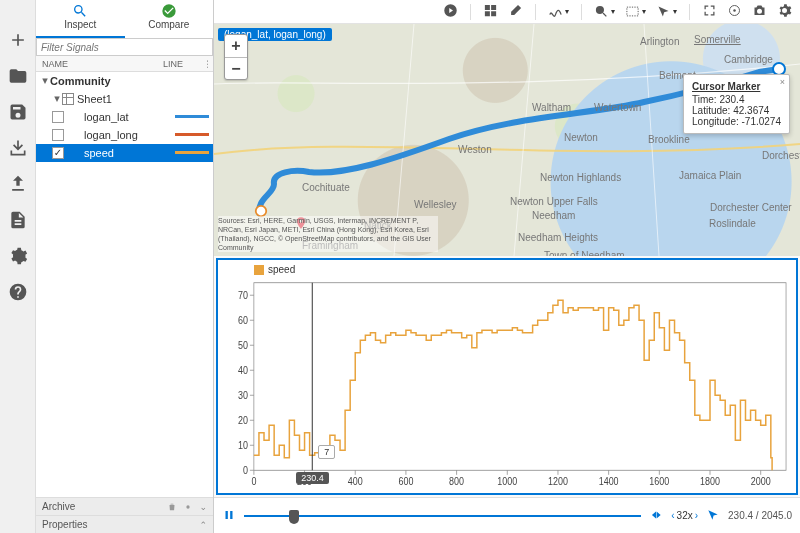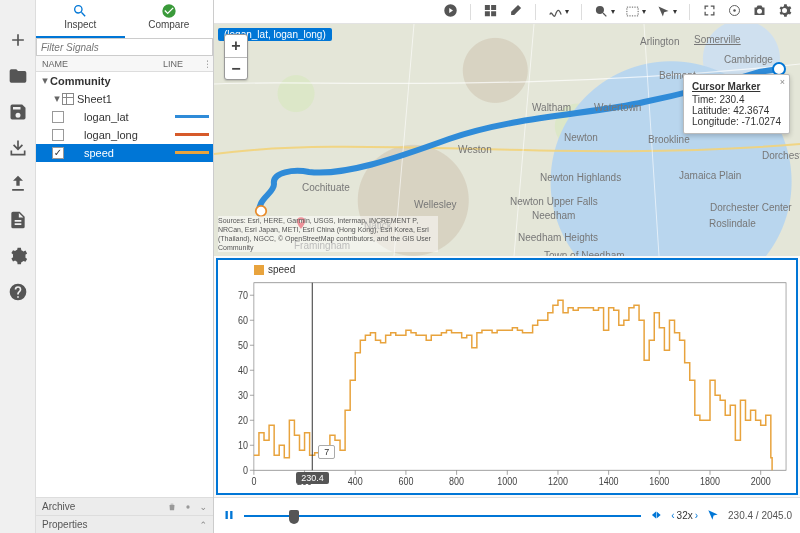--- a/index.html
+++ b/index.html
@@ -256,21 +256,21 @@
     <div id="map-labels">
         <span class="map-label" style="left: 510px; top: 30px;">Cambridge</span>
         <span class="map-label" style="left: 480px; top: 10px; text-decoration: underline;">Somerville</span>
         <span class="map-label" style="left: 434px; top: 110px;">Brookline</span>
         <span class="map-label" style="left: 350px; top: 108px;">Newton</span>
         <span class="map-label" style="left: 380px; top: 78px;">Watertown</span>
         <span class="map-label" style="left: 318px; top: 78px;">Waltham</span>
         <span class="map-label" style="left: 200px; top: 175px;">Wellesley</span>
         <span class="map-label" style="left: 150px; top: 196px;">Natick</span>
         <span class="map-label" style="left: 88px; top: 158px;">Cochituate</span>
-        <span class="map-label" style="left: 80px; top: 216px;">Framingham</span>
+        <span class="map-label" style="left: 88px; top: 216px;">Framingham</span>
         <span class="map-label" style="left: 244px; top: 120px;">Weston</span>
         <span class="map-label" style="left: 408px; top: 46px; padding-left: 37px;">Belmont</span>
         <span class="map-label" style="left: 426px; top: 12px;">Arlington</span>
         <span class="map-label" style="left: 465px; top: 146px;">Jamaica Plain</span>
         <span class="map-label" style="left: 326px; top: 148px;">Newton Highlands</span>
         <span class="map-label" style="left: 318px; top: 186px;">Needham</span>
         <span class="map-label" style="left: 304px; top: 208px;">Needham Heights</span>
         <span class="map-label" style="left: 330px; top: 226px;">Town of Needham</span>
         <span class="map-label" style="left: 476px; top: 194px; padding-left: 19px;">Roslindale</span>
         <span class="map-label" style="left: 498px; top: 224px; margin-top: 33px;">Milton</span>

